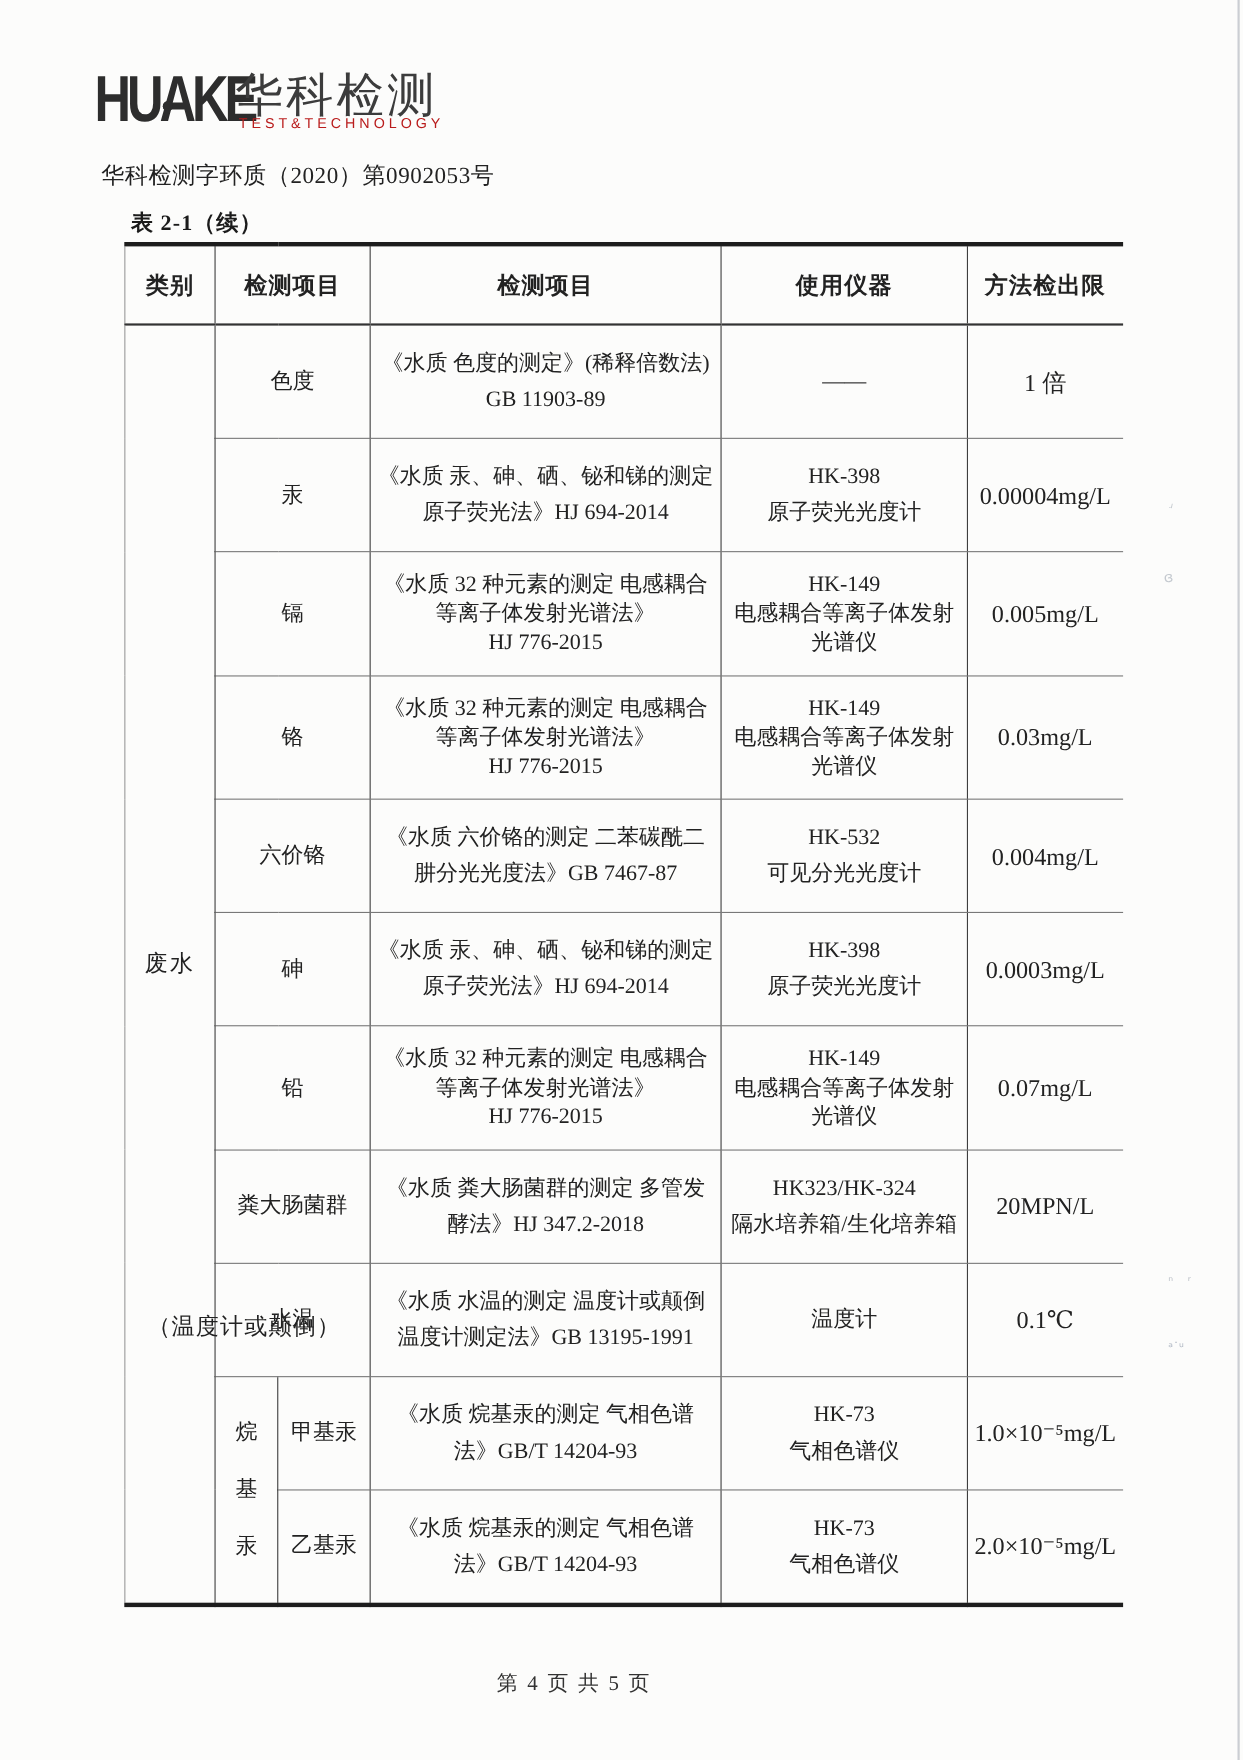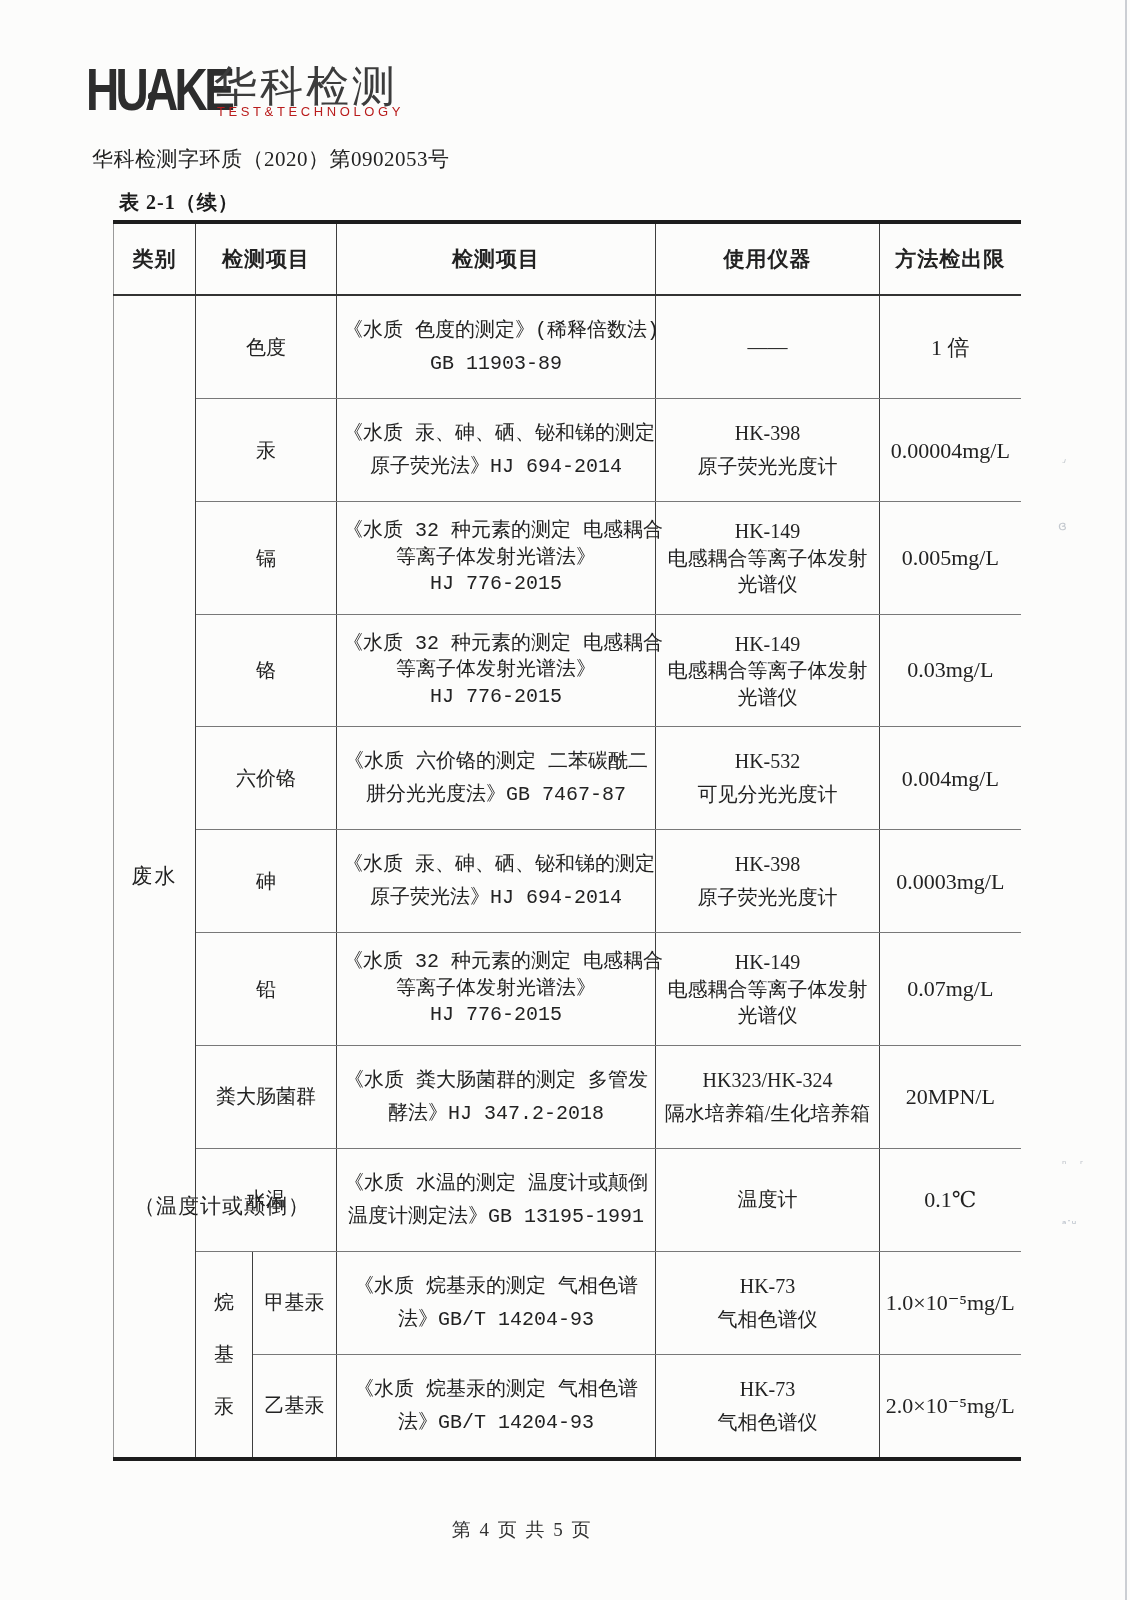--- a/index.html
+++ b/index.html
@@ -68,21 +68,21 @@
     letter-spacing:1px;
   }
   .method-table th.col-last,.method-table td.col-last{border-right:none;}
   .method-table tbody td{line-height:33px;height:70px;}
   .method-table tbody tr.tight td{line-height:26.5px;}
   .method-table td.category-cell{
     border-bottom:none;font-size:21px;letter-spacing:2px;
   }
   .method-table td.subcategory-cell{font-size:20px;padding:0;}
   .method-table td.subcategory-cell div{line-height:52px;}
-  .method-table td.method-cell{padding:16px 6px;font-family:Liberation Mono, monospace;}
+  .method-table td.method-cell{padding:16px 6px;}
   .method-table td.limit-cell{font-size:22px;}
   .mline{white-space:nowrap;}
 
   .blank-note{
     position:absolute;left:134px;top:1192px;
     font-size:21px;color:#222;letter-spacing:1px;
   }
   .page-footer{
     position:absolute;left:0;top:1517px;width:1044px;
     text-align:center;font-size:19px;color:#333;letter-spacing:2px;

